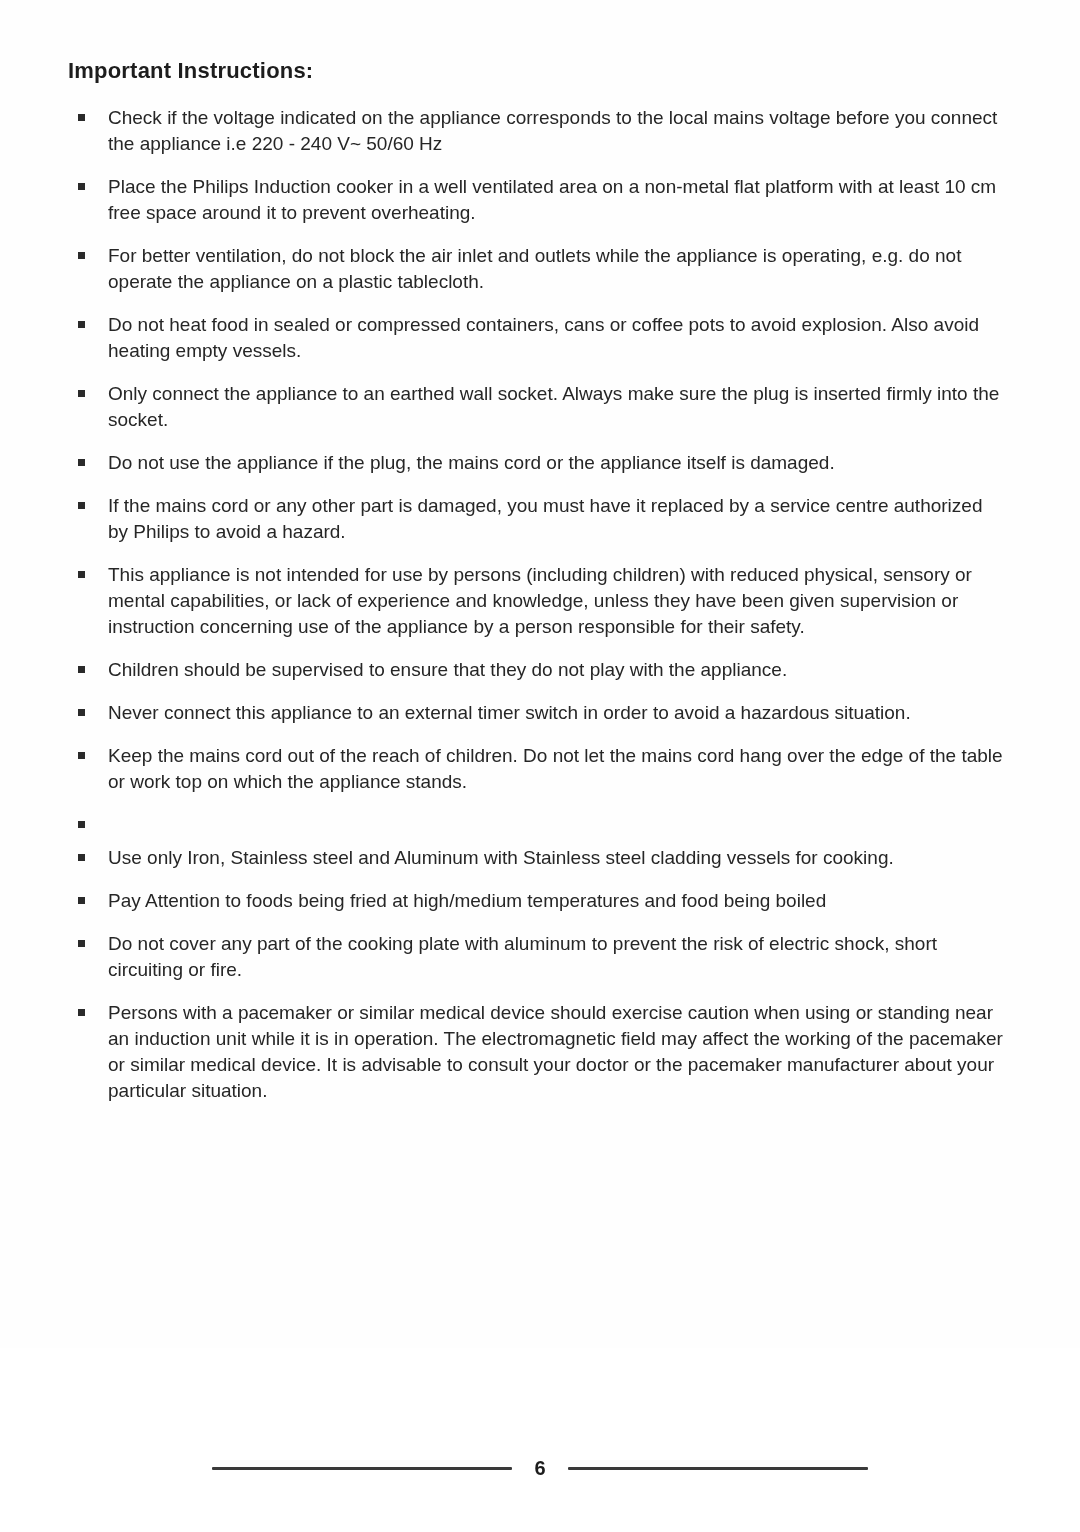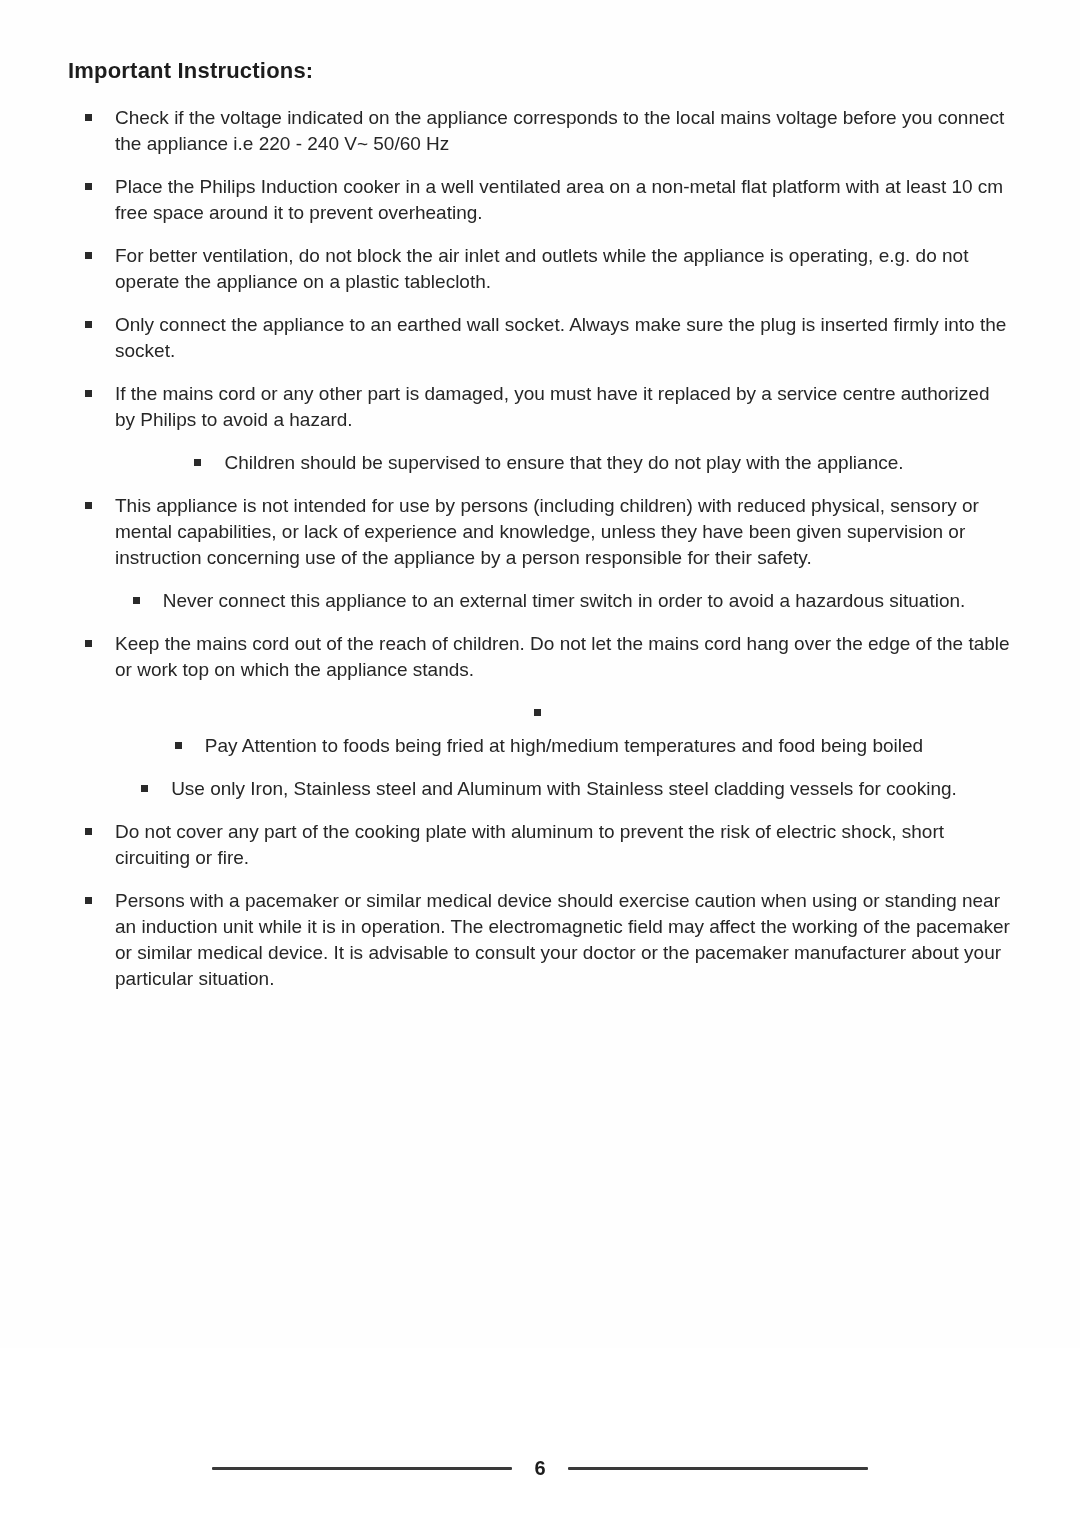--- a/index.html
+++ b/index.html
@@ -31,21 +31,20 @@
     margin-bottom: 21px;
   }
   ul.instructions {
     list-style: none;
   }
   ul.instructions li.item {
     display: flex;
     align-items: flex-start;
     margin-bottom: 17px;
     padding-left: 10px;
-    justify-content: center;
   }
   .bullet {
     flex: 0 0 auto;
     width: 7px;
     height: 7px;
     background: #2a2a2a;
     margin-top: 9px;
     margin-right: 23px;
   }
   .txt {
@@ -93,52 +92,60 @@
       <li class="item">
           <span class="bullet"></span>
           <span class="txt">Place the Philips Induction cooker in a well ventilated area on a non-metal flat platform with at least 10 cm free space around it to prevent overheating.</span>
         </li>
       <li class="item">
           <span class="bullet"></span>
           <span class="txt">For better ventilation, do not block the air inlet and outlets while the appliance is operating, e.g. do not operate the appliance on a plastic tablecloth.</span>
         </li>
       <li class="item">
           <span class="bullet"></span>
+          <span class="txt">Do not heat food in sealed or compressed containers, cans or coffee pots to avoid explosion. Also avoid heating empty vessels.</span>
+        </li>
+      <li class="item">
+          <span class="bullet"></span>
           <span class="txt">Only connect the appliance to an earthed wall socket. Always make sure the plug is inserted firmly into the socket.</span>
+        </li>
+      <li class="item">
+          <span class="bullet"></span>
+          <span class="txt">Do not use the appliance if the plug, the mains cord or the appliance itself is damaged.</span>
         </li>
       <li class="item">
           <span class="bullet"></span>
           <span class="txt">If the mains cord or any other part is damaged, you must have it replaced by a service centre authorized by Philips to avoid a hazard.</span>
         </li>
       <li class="item">
           <span class="bullet"></span>
-          <span class="txt">Children should be supervised to ensure that they do not play with the appliance.</span>
+          <span class="txt">This appliance is not intended for use by persons (including children) with reduced physical, sensory or mental capabilities, or lack of experience and knowledge, unless they have been given supervision or instruction concerning use of the appliance by a person responsible for their safety.</span>
         </li>
       <li class="item">
           <span class="bullet"></span>
-          <span class="txt">This appliance is not intended for use by persons (including children) with reduced physical, sensory or mental capabilities, or lack of experience and knowledge, unless they have been given supervision or instruction concerning use of the appliance by a person responsible for their safety.</span>
+          <span class="txt">Children should be supervised to ensure that they do not play with the appliance.</span>
         </li>
       <li class="item">
           <span class="bullet"></span>
           <span class="txt">Never connect this appliance to an external timer switch in order to avoid a hazardous situation.</span>
         </li>
       <li class="item">
           <span class="bullet"></span>
           <span class="txt">Keep the mains cord out of the reach of children. Do not let the mains cord hang over the edge of the table or work top on which the appliance stands.</span>
         </li>
       <li class="item">
           <span class="bullet"></span>
         </li>
       <li class="item">
           <span class="bullet"></span>
-          <span class="txt">Pay Attention to foods being fried at high/medium temperatures and food being boiled</span>
+          <span class="txt">Use only Iron, Stainless steel and Aluminum with Stainless steel cladding vessels for cooking.</span>
         </li>
       <li class="item">
           <span class="bullet"></span>
-          <span class="txt">Use only Iron, Stainless steel and Aluminum with Stainless steel cladding vessels for cooking.</span>
+          <span class="txt">Pay Attention to foods being fried at high/medium temperatures and food being boiled</span>
         </li>
       <li class="item">
           <span class="bullet"></span>
           <span class="txt">Do not cover any part of the cooking plate with aluminum to prevent the risk of electric shock, short circuiting or fire.</span>
         </li>
       <li class="item">
           <span class="bullet"></span>
           <span class="txt">Persons with a pacemaker or similar medical device should exercise caution when using or standing near an induction unit while it is in operation. The electromagnetic field may affect the working of the pacemaker or similar medical device. It is advisable to consult your doctor or the pacemaker manufacturer about your particular situation.</span>
         </li>
     </ul>

